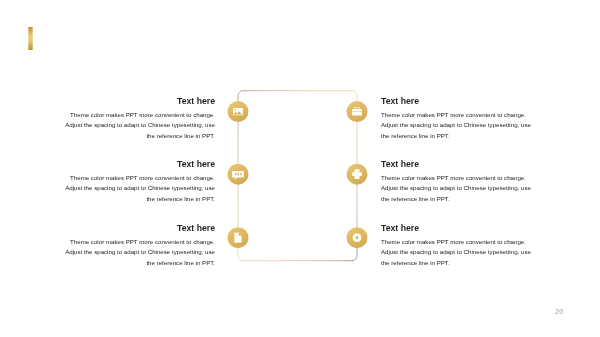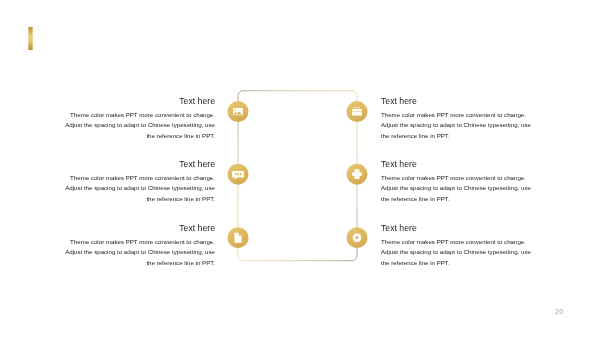--- a/index.html
+++ b/index.html
@@ -8,21 +8,21 @@
   .slide{position:relative;width:600px;height:337px;background:#fff;overflow:hidden;}
 
   .accent-bar{position:absolute;left:28.4px;top:26.9px;width:4.2px;height:23.6px;
     background-image:linear-gradient(90deg,rgba(255,255,255,.55) 0%,rgba(255,255,255,0) 22%,rgba(255,255,255,0) 78%,rgba(255,255,255,.55) 100%),
                      linear-gradient(180deg,#b9922f 0%,#c9a348 11%,#dfbe68 30%,#edce82 48%,#e0c26e 64%,#c9a546 84%,#b8912c 100%);}
 
   .diagram{position:absolute;left:225.8px;top:86.9px;width:146px;height:180px;}
   .diagram svg{display:block;}
 
   .block{position:absolute;width:170px;will-change:transform;transform:translateZ(0);}
-  .block-title{font-size:8.7px;font-weight:normal;color:#1f1f1f;line-height:10px;}
+  .block-title{font-size:8.7px;font-weight:bold;color:#1f1f1f;line-height:10px;}
   .block-body{font-size:6.15px;color:#222222;line-height:10.35px;margin-top:4.1px;}
   .left-block{text-align:right;}
   .right-block{text-align:left;}
 
   .row-1{top:96px;}
   .row-2{top:159px;}
   .row-3{top:223.3px;}
   .col-left{left:45px;}
   .col-right{left:381px;}
 

